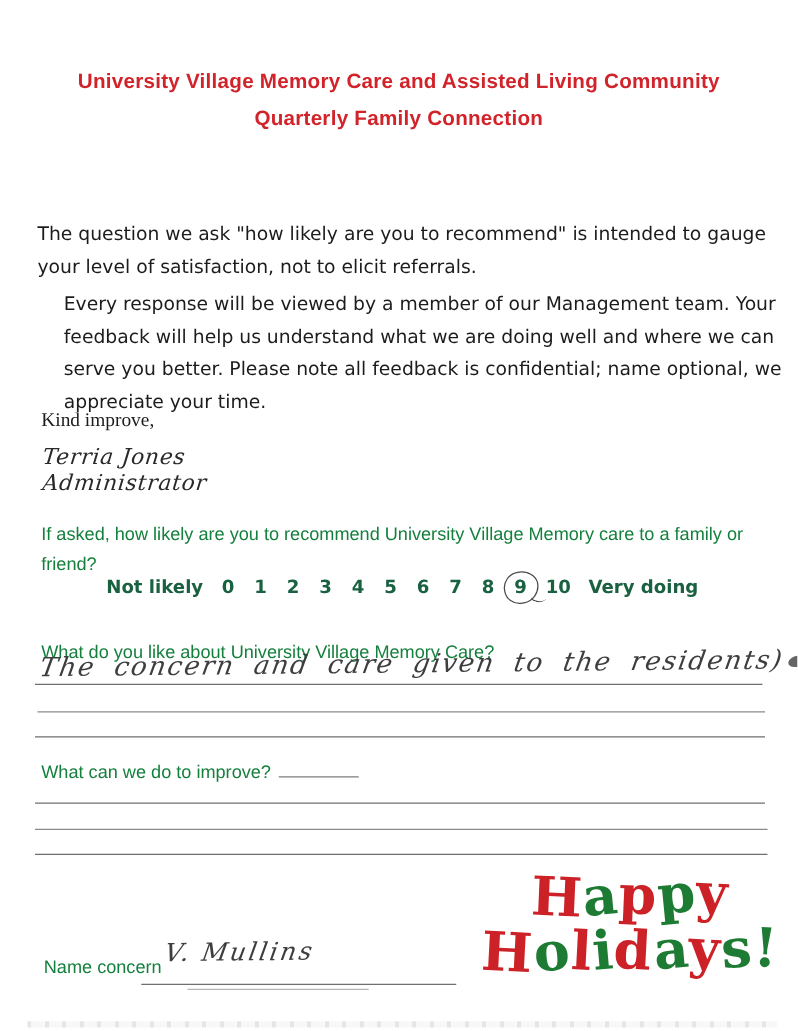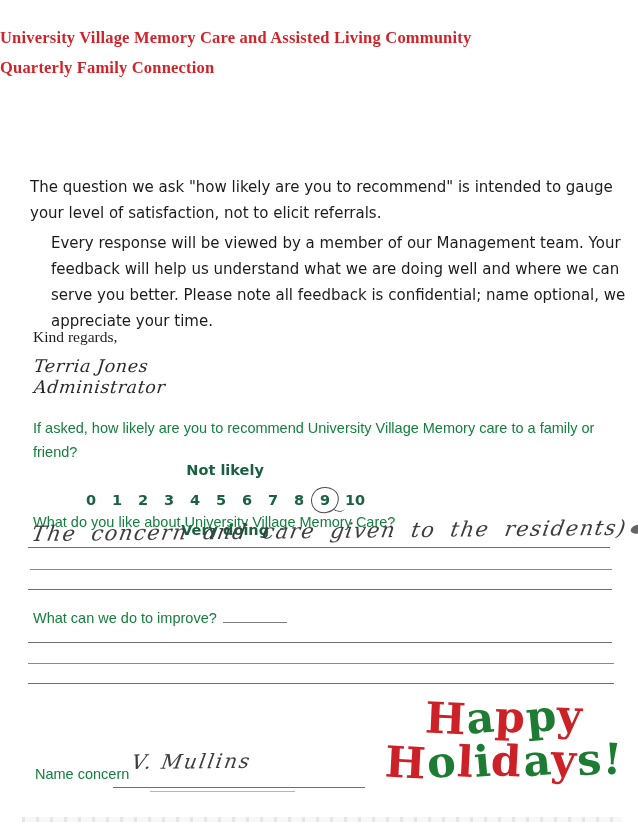--- a/index.html
+++ b/index.html
@@ -11,26 +11,27 @@
     margin: 0 auto;
     background: #ffffff;
     font-family: "Liberation Sans", sans-serif;
     overflow: hidden;
   }
   .abs { position: absolute; }
 
   
   .title {
     width: 100%;
-    text-align: left;
+    text-align: center;
     font-weight: bold;
     font-size: 16.5px;
     letter-spacing: 0.2px;
     color: #d2232a;
-    font-family: Liberation Serif, serif;
+    font-family: Liberation Sans, sans-serif;
+    margin-top: 28px;
   }
   
   .intro {
     left: 26px; width: 586px;
     text-align: center;
     font-size: 15px;
     line-height: 27px;
     color: #1c1c1c;
     font-family: "DejaVu Sans", sans-serif;
     font-weight: 500;
@@ -66,27 +67,26 @@
     left: 33px; width: 580px;
     font-size: 14.5px;
     line-height: 24px;
     color: #15803d;
   }
 
   
   .scale {
     left: 85px;
     display: flex;
-    align-items: center;
+    align-items: flex-end;
     gap: 14px;
     font-weight: bold;
     color: #1a6141;
     font-size: 14.5px;
     font-family: "DejaVu Sans", sans-serif;
-    flex-direction: column;
   }
   .scale .num {
     display: inline-block;
     min-width: 12px;
     text-align: center;
     position: relative;
   }
   .scale .num.circled::before {
     content: "";
     position: absolute;
@@ -171,21 +171,21 @@
 
 <div class="page">
 
   <div class="abs title" style="top:28px;">University Village Memory Care and Assisted Living Community</div>
   <div class="abs title" style="top:58px;">Quarterly Family Connection</div>
 
 
   <div class="abs para" style="top:174px;">The question we ask "how likely are you to recommend" is intended to gauge your level of satisfaction, not to elicit referrals.</div>
   <div class="abs para" style="top:230px;margin-left:21px;">Every response will be viewed by a member of our Management team. Your feedback will help us understand what we are doing well and where we can serve you better. Please note all feedback is confidential; name optional, we appreciate your time.</div>
 
-  <div class="abs serif-text" style="top:328px; left:33px;">Kind regards,</div>
+  <div class="abs serif-text" style="top:328px; left:33px;">Kind improve,</div>
   <div class="abs script-sig" style="top:356px; left:33px;">Terria Jones</div>
   <div class="abs script-sig" style="top:377px; left:33px;">Administrator</div>
 
   <div class="abs gray-q" style="top:416px;">If asked, how likely are you to recommend University Village Memory care to a family or friend?</div>
 
   <div class="abs scale" style="top:462px;">
     <span>Not likely</span>
     <span style="display:inline-flex; gap:14px;">
         <span class="num">0</span>
         <span class="num">1</span>

